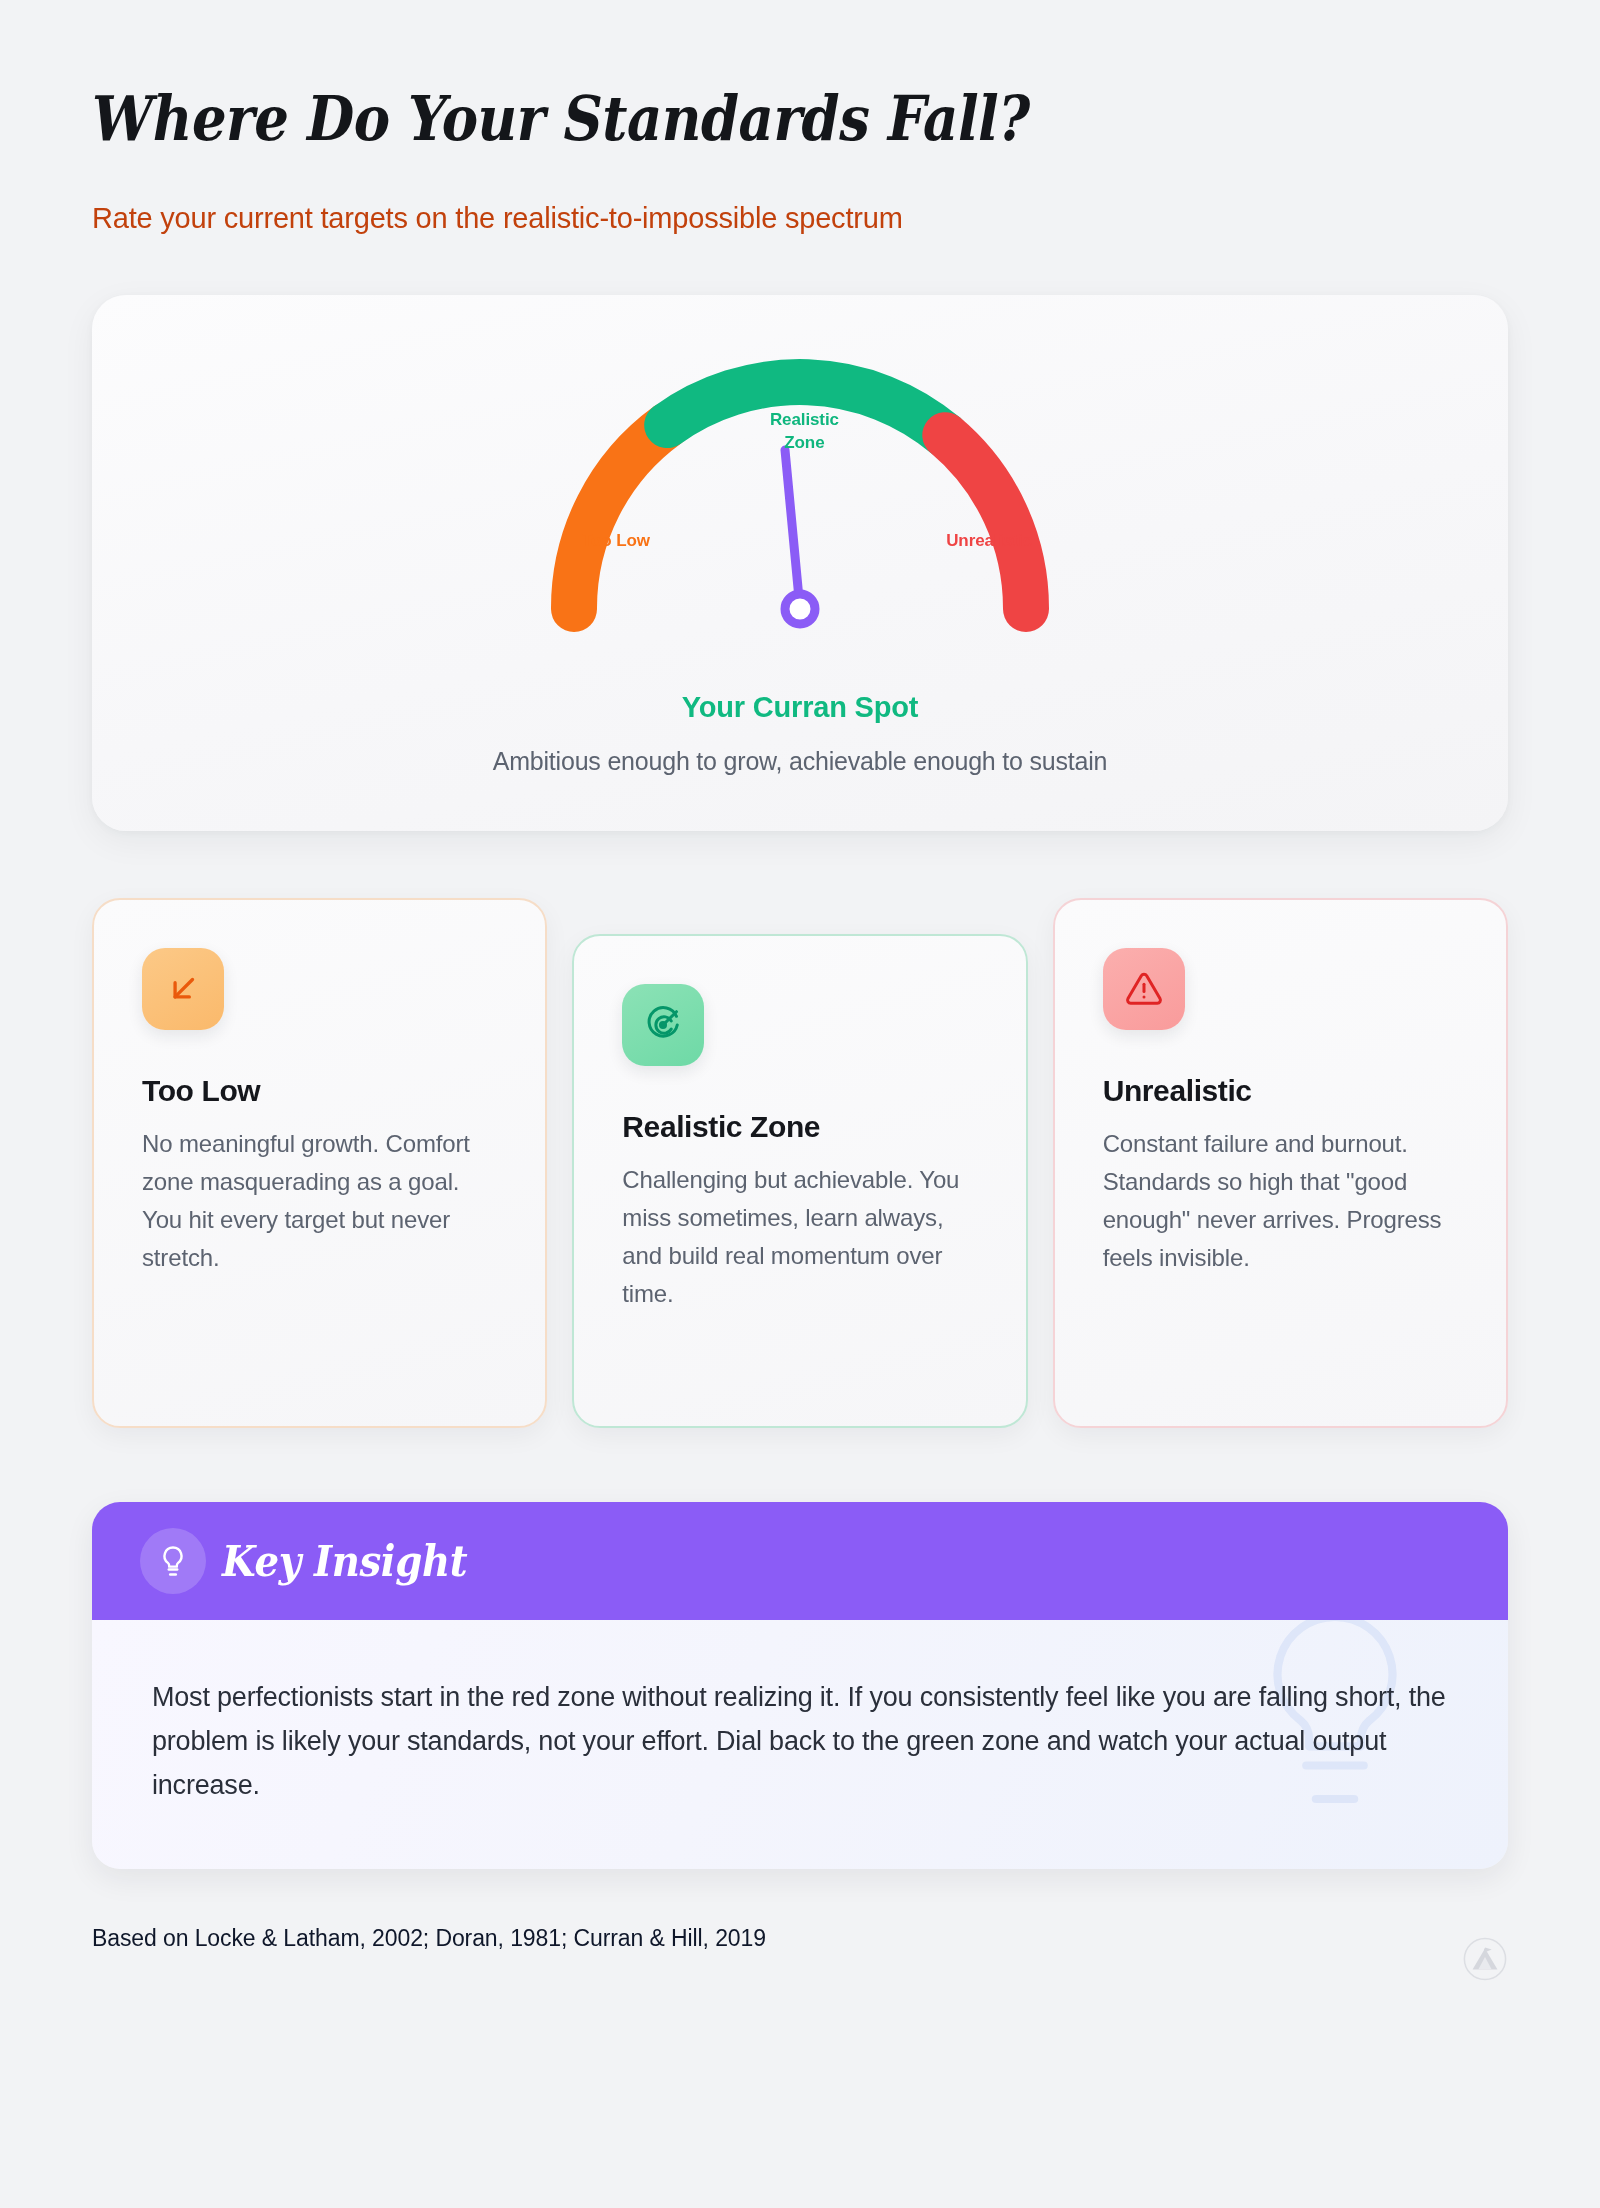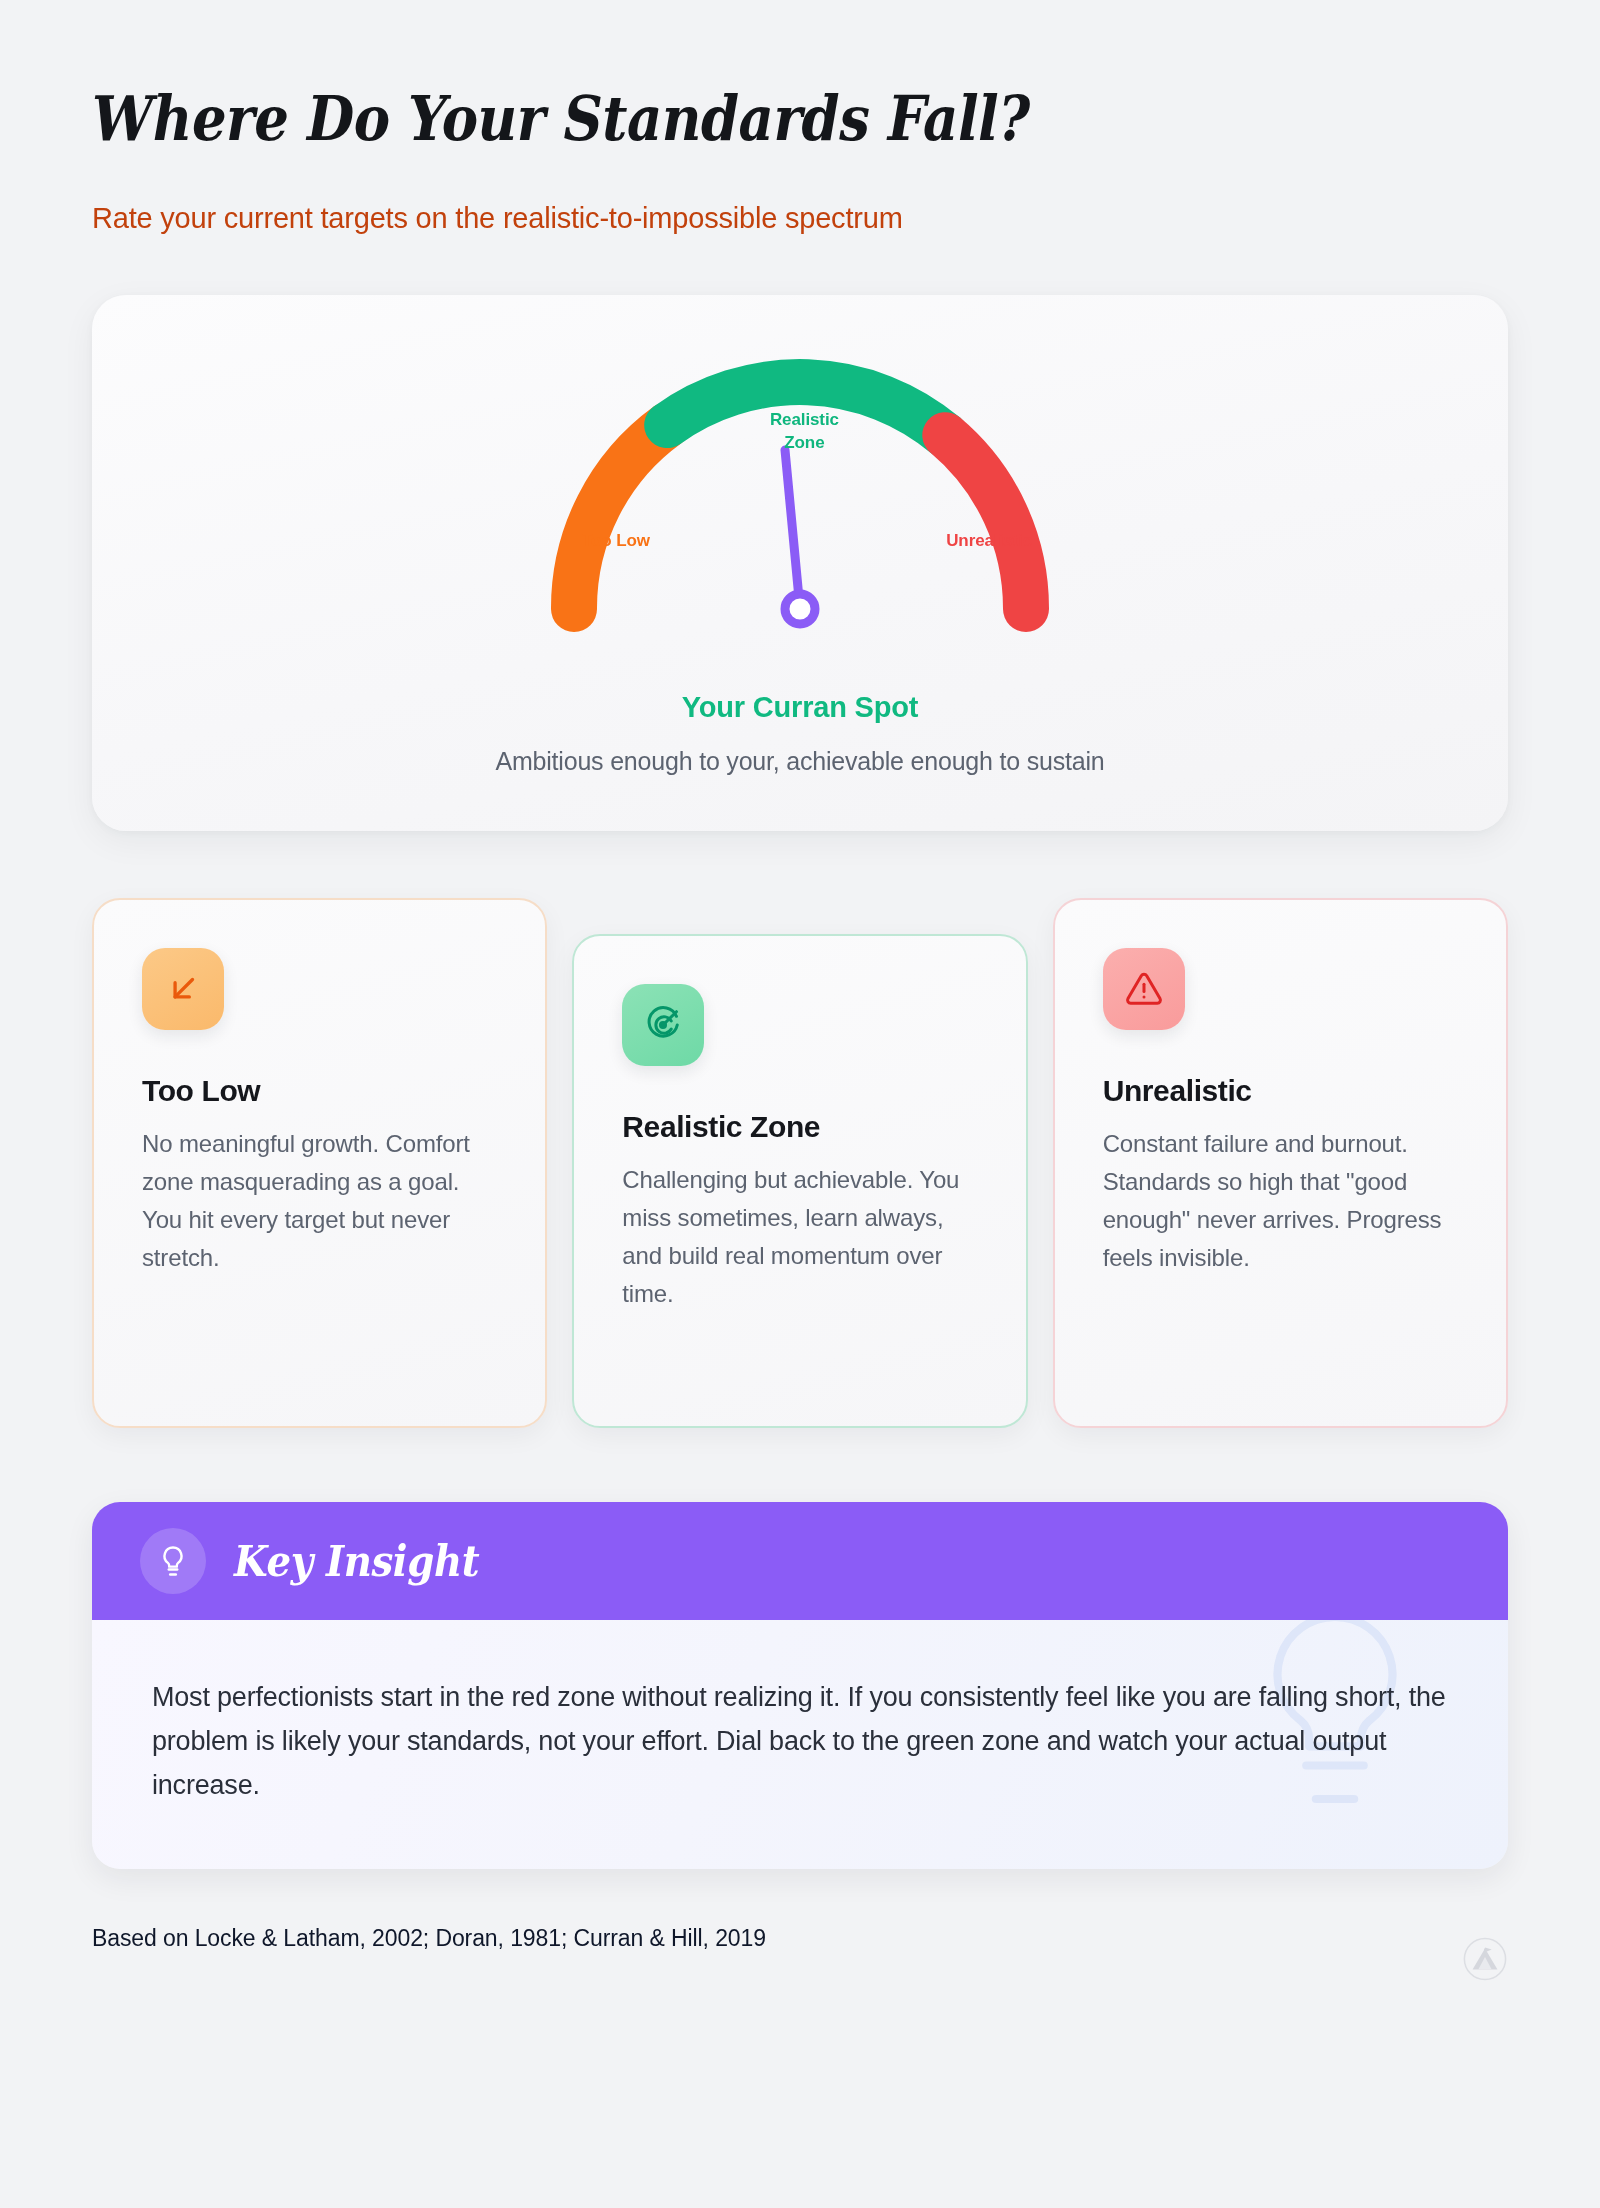--- a/index.html
+++ b/index.html
@@ -166,21 +166,21 @@
     border-radius: 28px;
     overflow: hidden;
     box-shadow: 0 10px 30px rgba(24, 28, 42, 0.07);
   }
 
   .insight-head {
     background: #8b5cf6;
     height: 118px;
     display: flex;
     align-items: center;
-    gap: 28px;
+    gap: 16px;
     padding: 0 48px;
   }
 
   .insight-bulb {
     width: 66px; height: 66px;
     border-radius: 50%;
     background: rgba(255,255,255,0.19);
     display: flex;
     align-items: center;
     justify-content: center;
@@ -265,21 +265,21 @@
 
       <div class="gauge-label low">Too Low</div>
       <div class="gauge-label high">Unrealistic</div>
       <div class="gauge-label mid">
         <span>Realistic</span><br>
         <span>Zone</span>
       </div>
     </div>
 
     <div class="gauge-verdict">Your Curran Spot</div>
-    <div class="gauge-caption">Ambitious enough to your, achievable enough to sustain</div>
+    <div class="gauge-caption">Ambitious enough to grow, achievable enough to sustain</div>
   </div>
 
   <div class="zone-row">
 
     <div class="zone-card low">
       <div class="zone-icon low">
         <svg width="38" height="38" viewBox="0 0 24 24" fill="none" stroke="#ea5a0c" stroke-width="2.1" stroke-linecap="round" stroke-linejoin="round">
           <line x1="18" y1="6" x2="7" y2="17"></line>
           <polyline points="16 17 7 17 7 8"></polyline>
         </svg>

